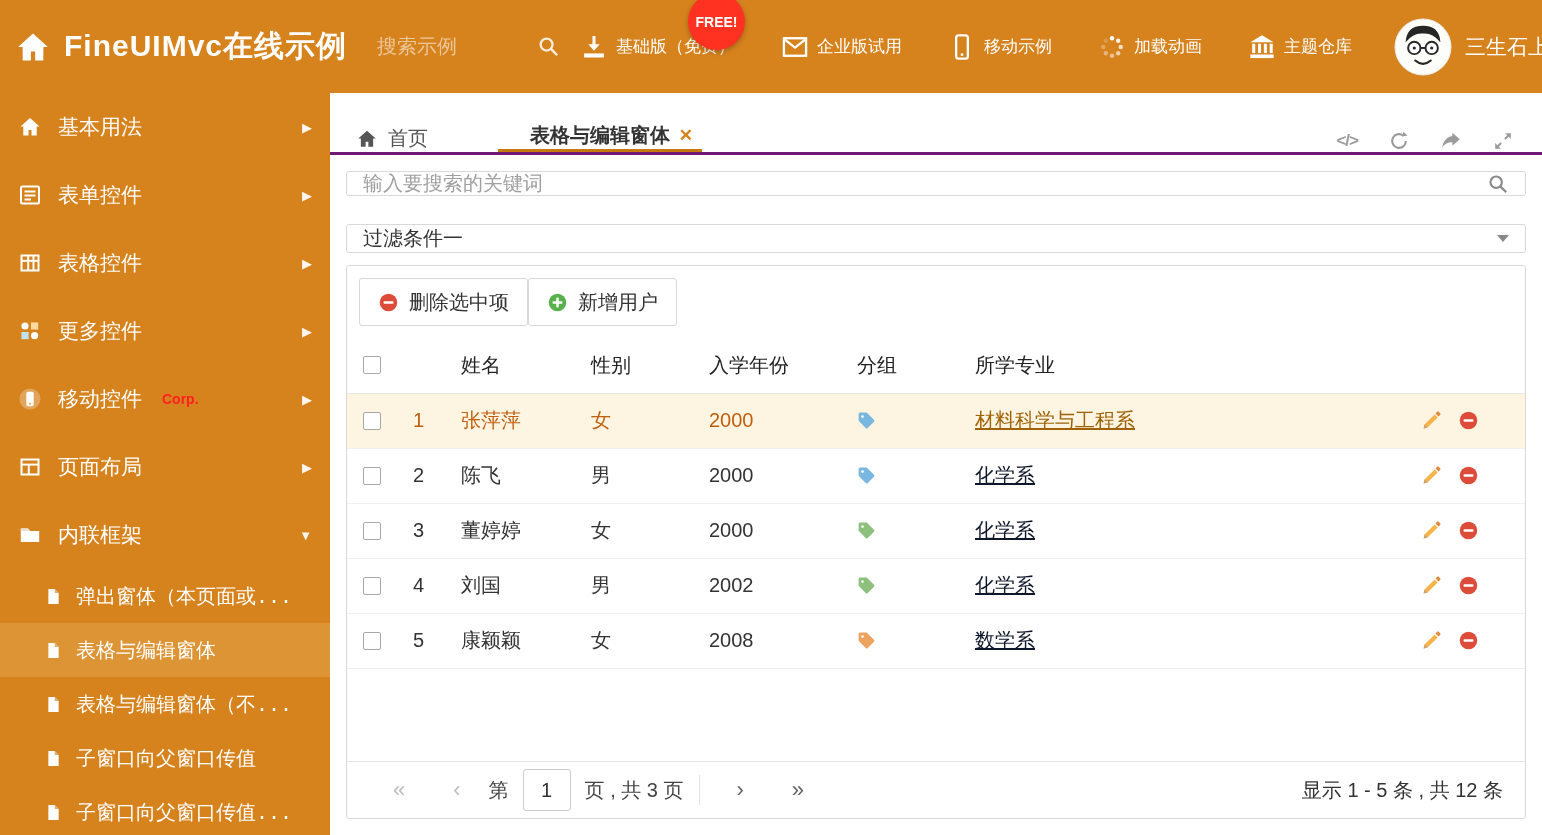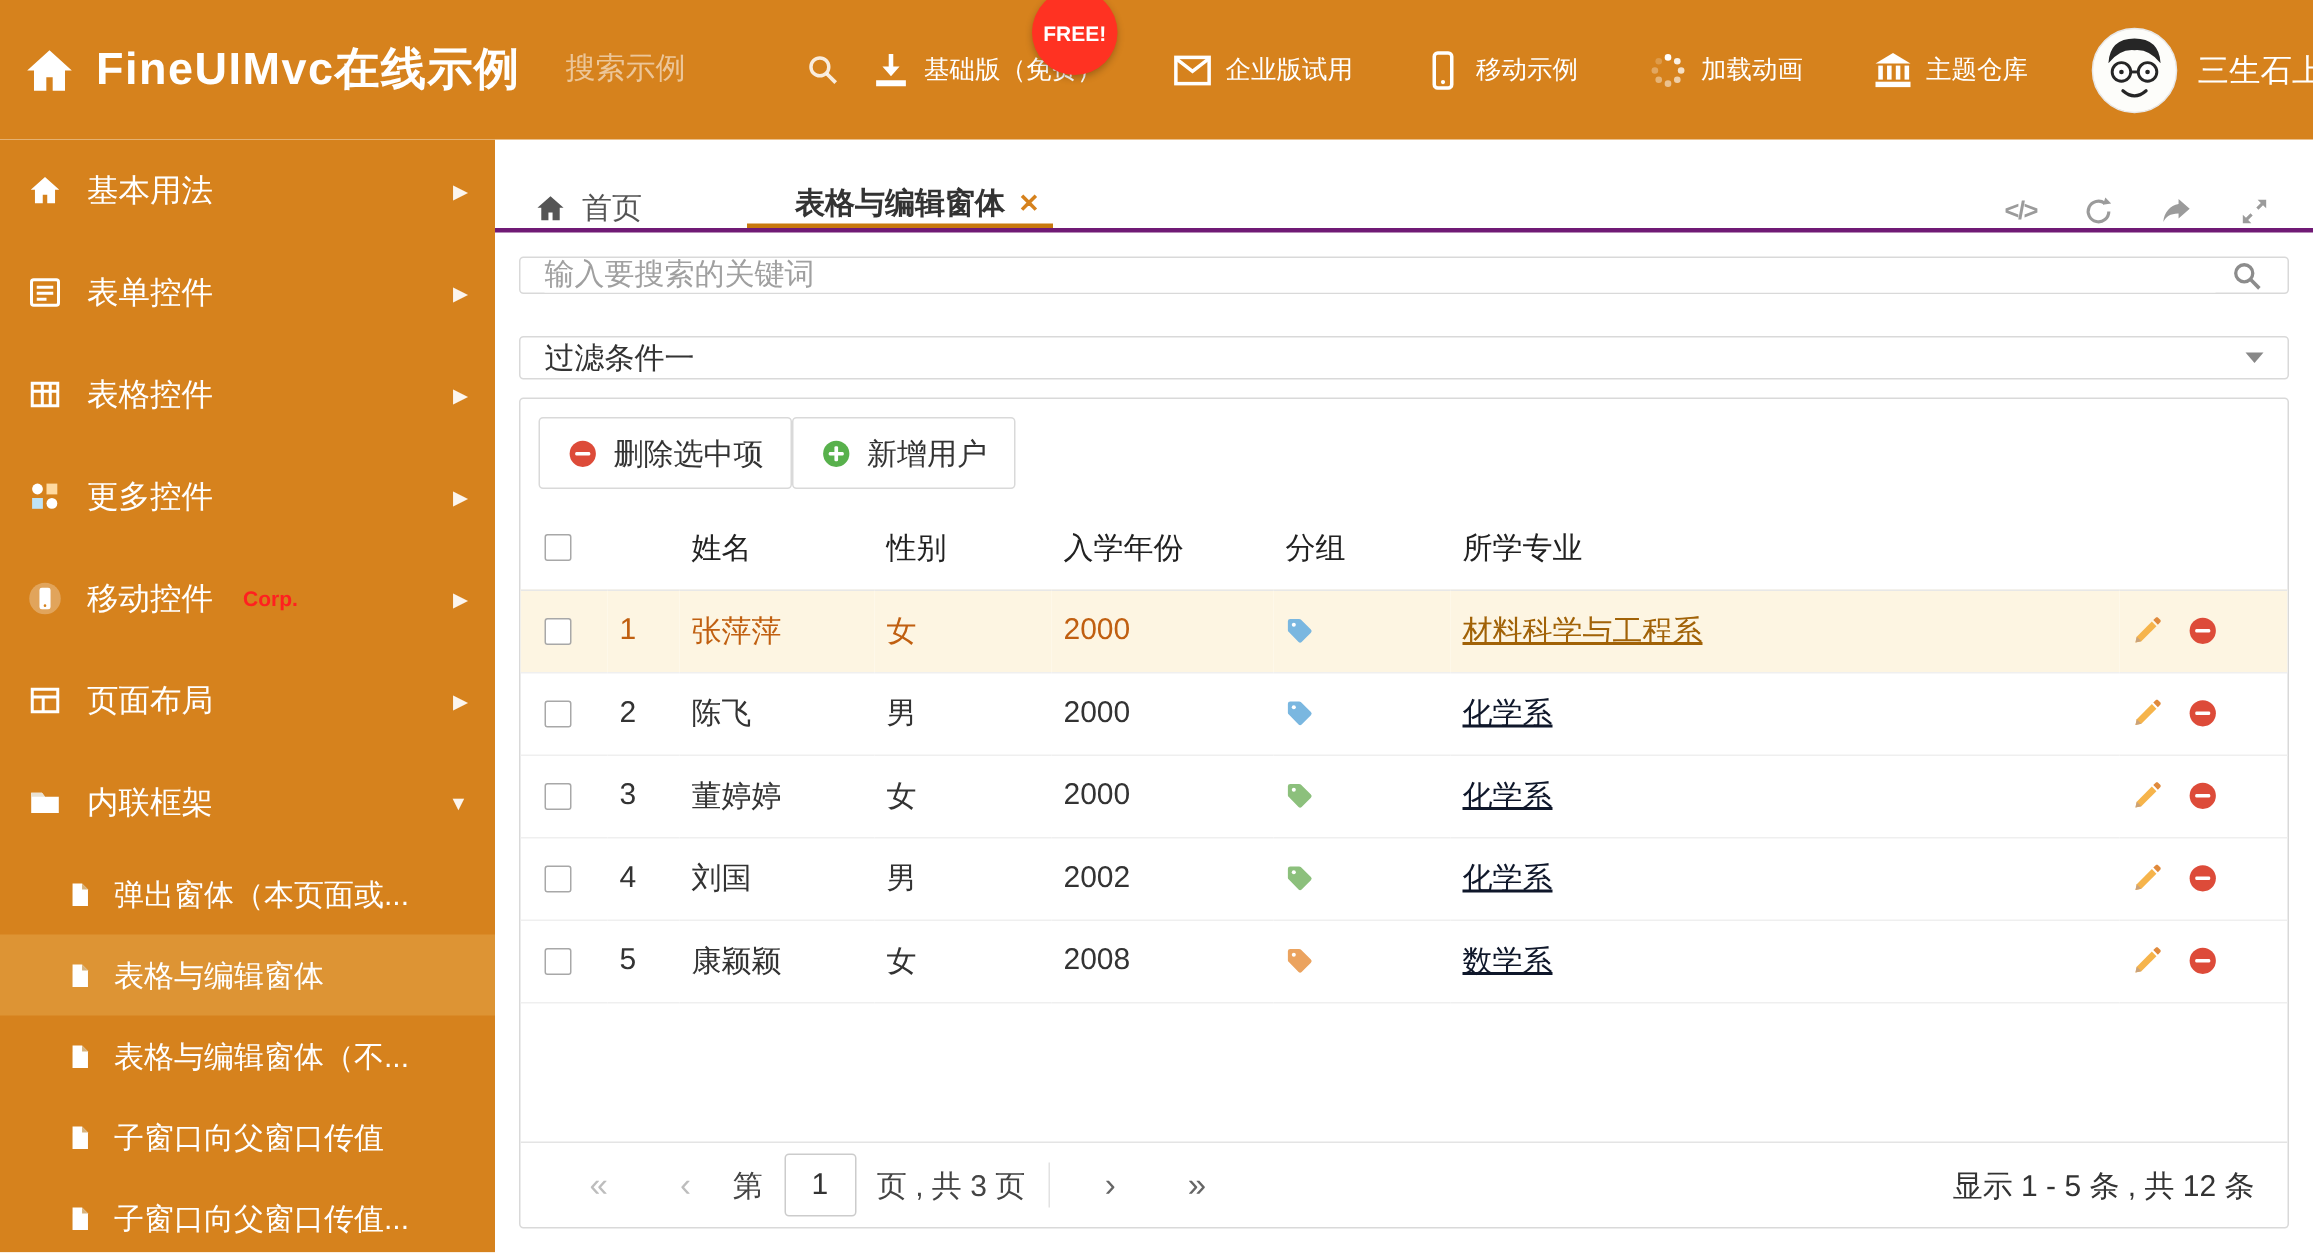--- a/index.html
+++ b/index.html
@@ -27,21 +27,21 @@
 
   
   .bodyrow { flex:1; display:flex; overflow:hidden; }
 
   
   .sidebar { width:330px; min-width:330px; background:#d6821d; color:#fff; overflow:hidden; }
   .side-item { height:68px; display:flex; align-items:center; gap:16px; padding:0 18px; font-size:21px; cursor:pointer; }
   .side-item .icon svg { width:24px; height:24px; display:block; }
   .side-chevron { margin-left:auto; font-size:13px; color:rgba(255,255,255,.92); }
   .side-badge { color:#ff2020; font-size:14px; margin-left:4px; font-weight:bold; }
-  .side-subitem { height:54px; display:flex; align-items:center; gap:13px; padding:0 18px 0 44px; font-size:20px; cursor:pointer; }
+  .side-subitem { height:54px; display:flex; align-items:center; gap:13px; padding:0 18px 0 44px; font-size:20px; cursor:pointer;font-family:Liberation Mono, monospace; }
   .side-subitem.active { background:#dd9434; }
   .side-subitem .icon svg { width:19px; height:19px; display:block; }
 
   
   .main { flex:1; display:flex; flex-direction:column; background:#fff; overflow:hidden; }
   .tabbar { height:62px; min-height:62px; border-bottom:3px solid #701a75; display:flex; align-items:flex-end;gap:44px; }
   .tab-home { display:flex; align-items:center; gap:10px; padding:0 26px; font-size:20px; color:#555; cursor:pointer; }
   .tab-home .icon svg { width:22px; height:22px; display:block; color:#555; }
   .tab-active { position:relative; display:flex; align-items:center; padding:0 32px; font-size:20px; font-weight:bold; color:#333; border-bottom:3px solid #c8790e; cursor:pointer; }
   .tab-close { position:absolute; top:5px; right:9px; color:#d6821d; font-weight:bold; font-size:17px; line-height:1; cursor:pointer; }

